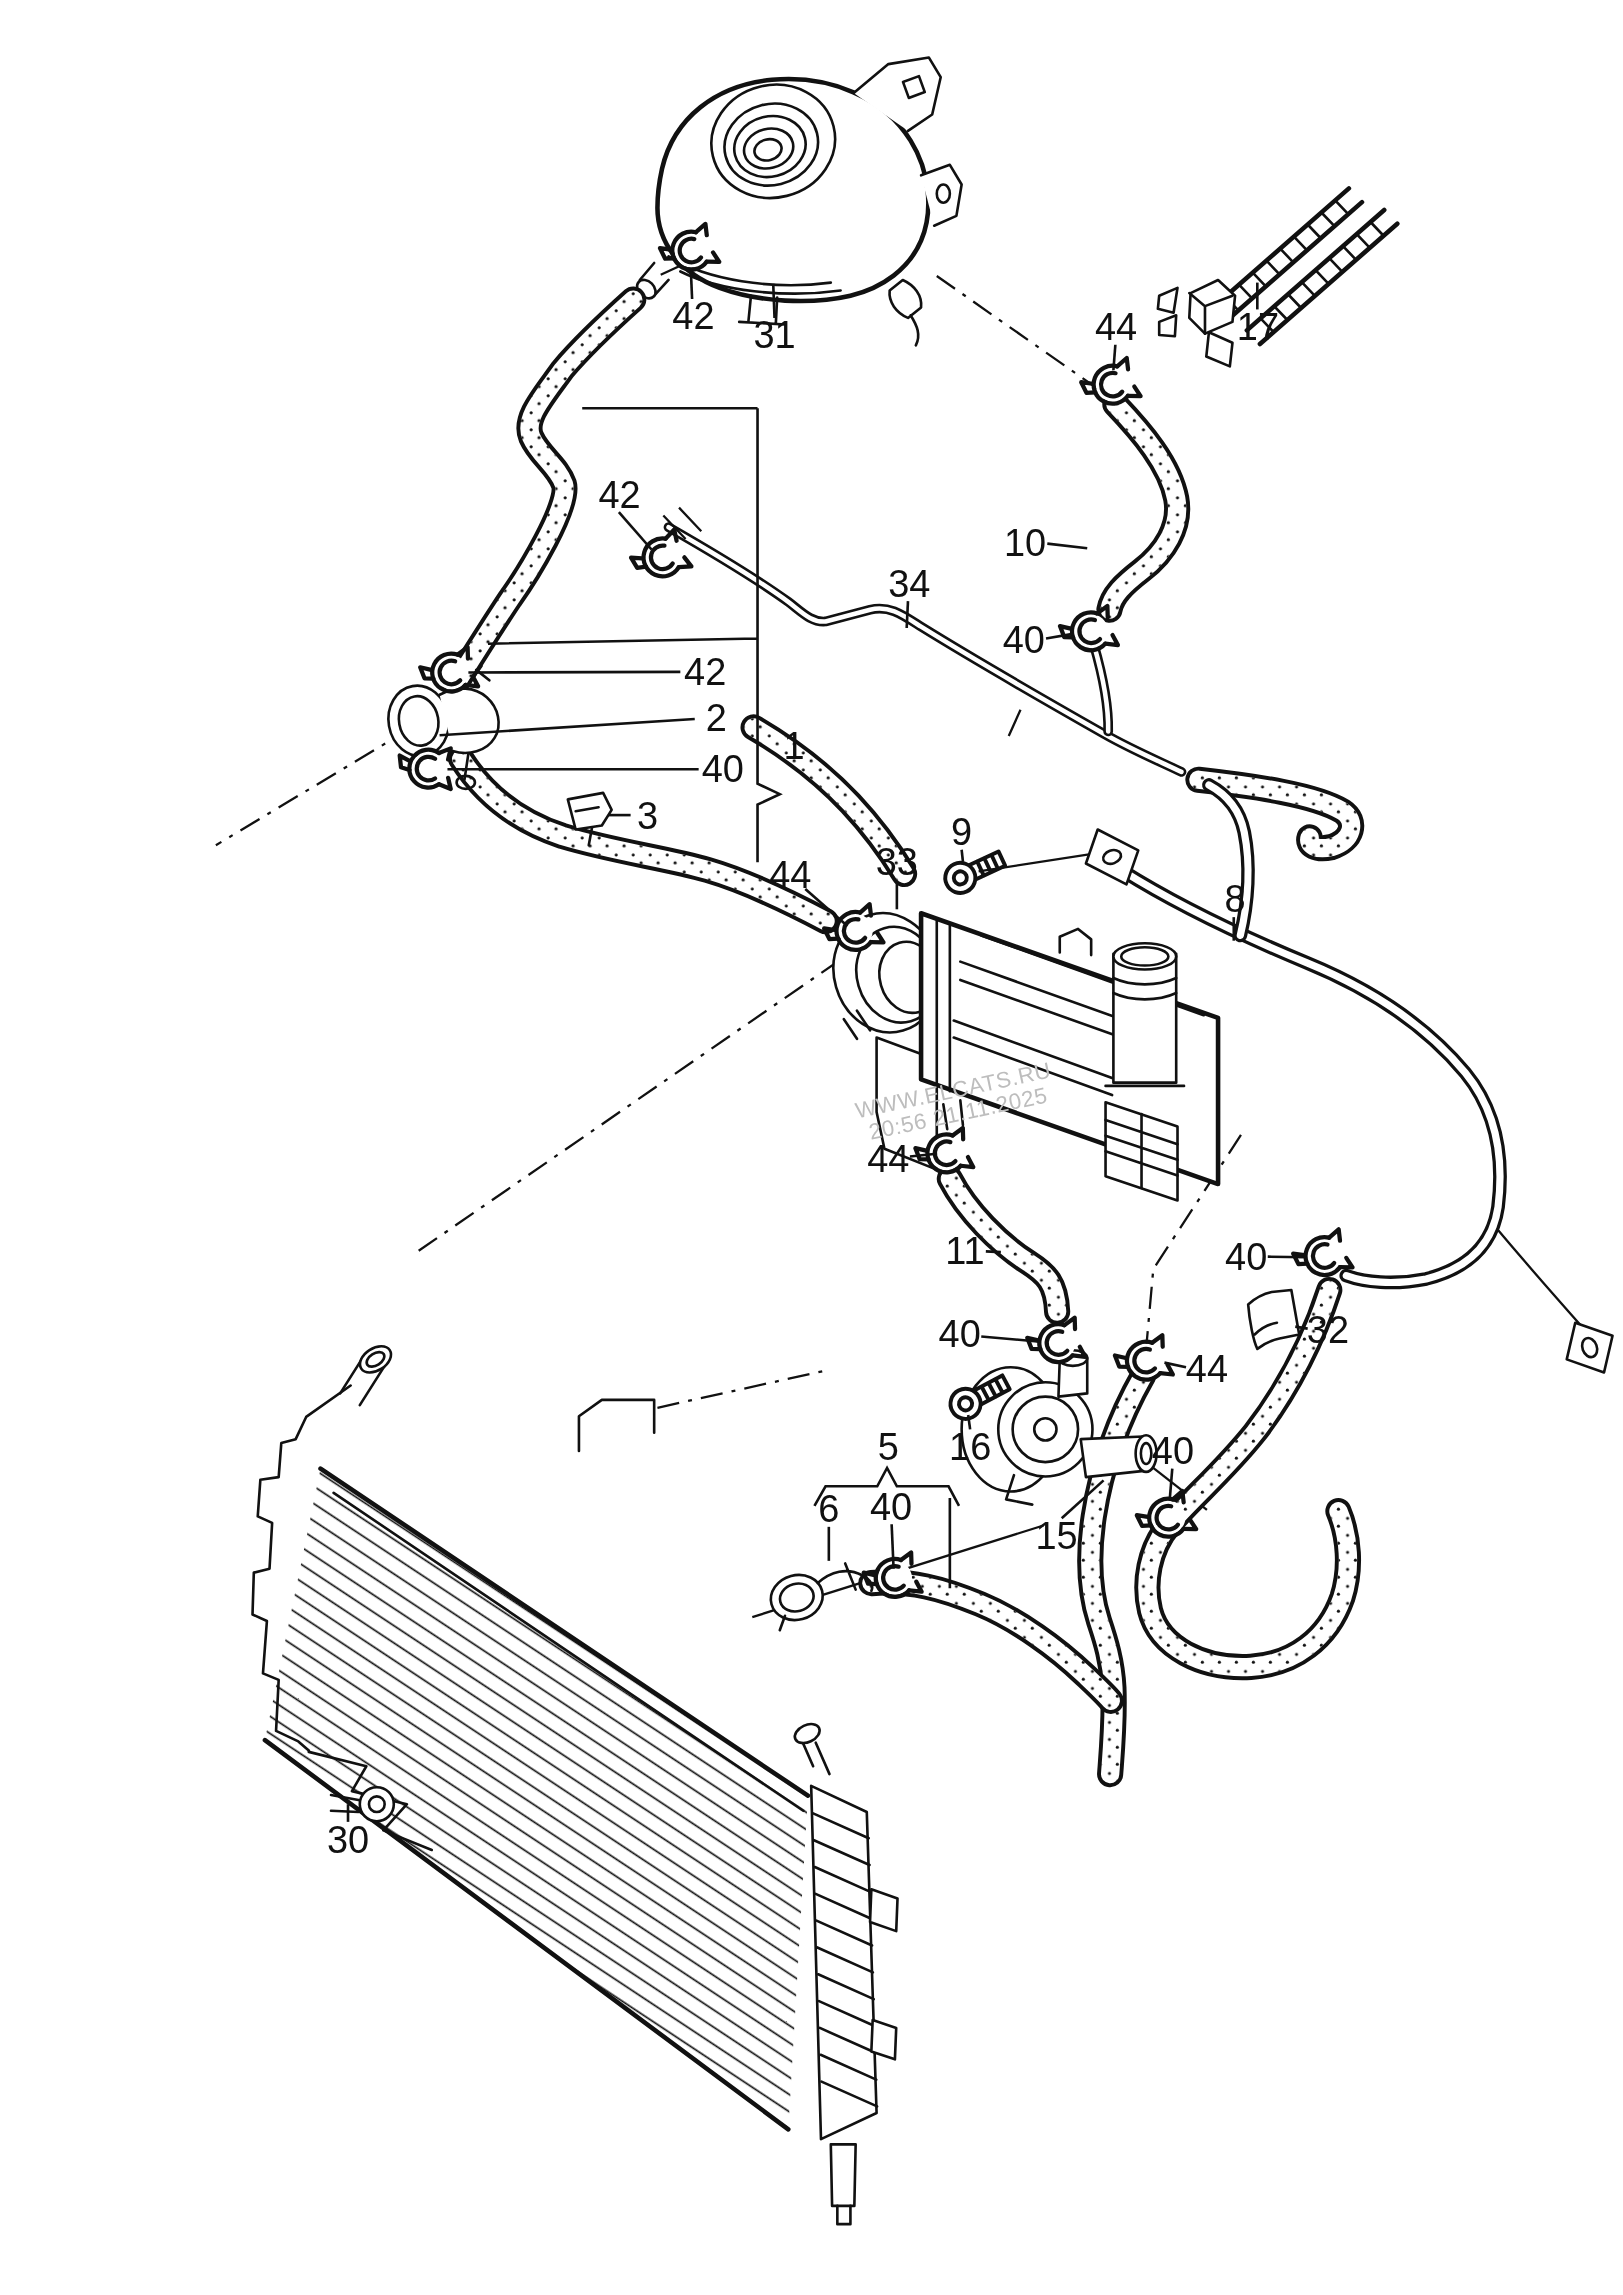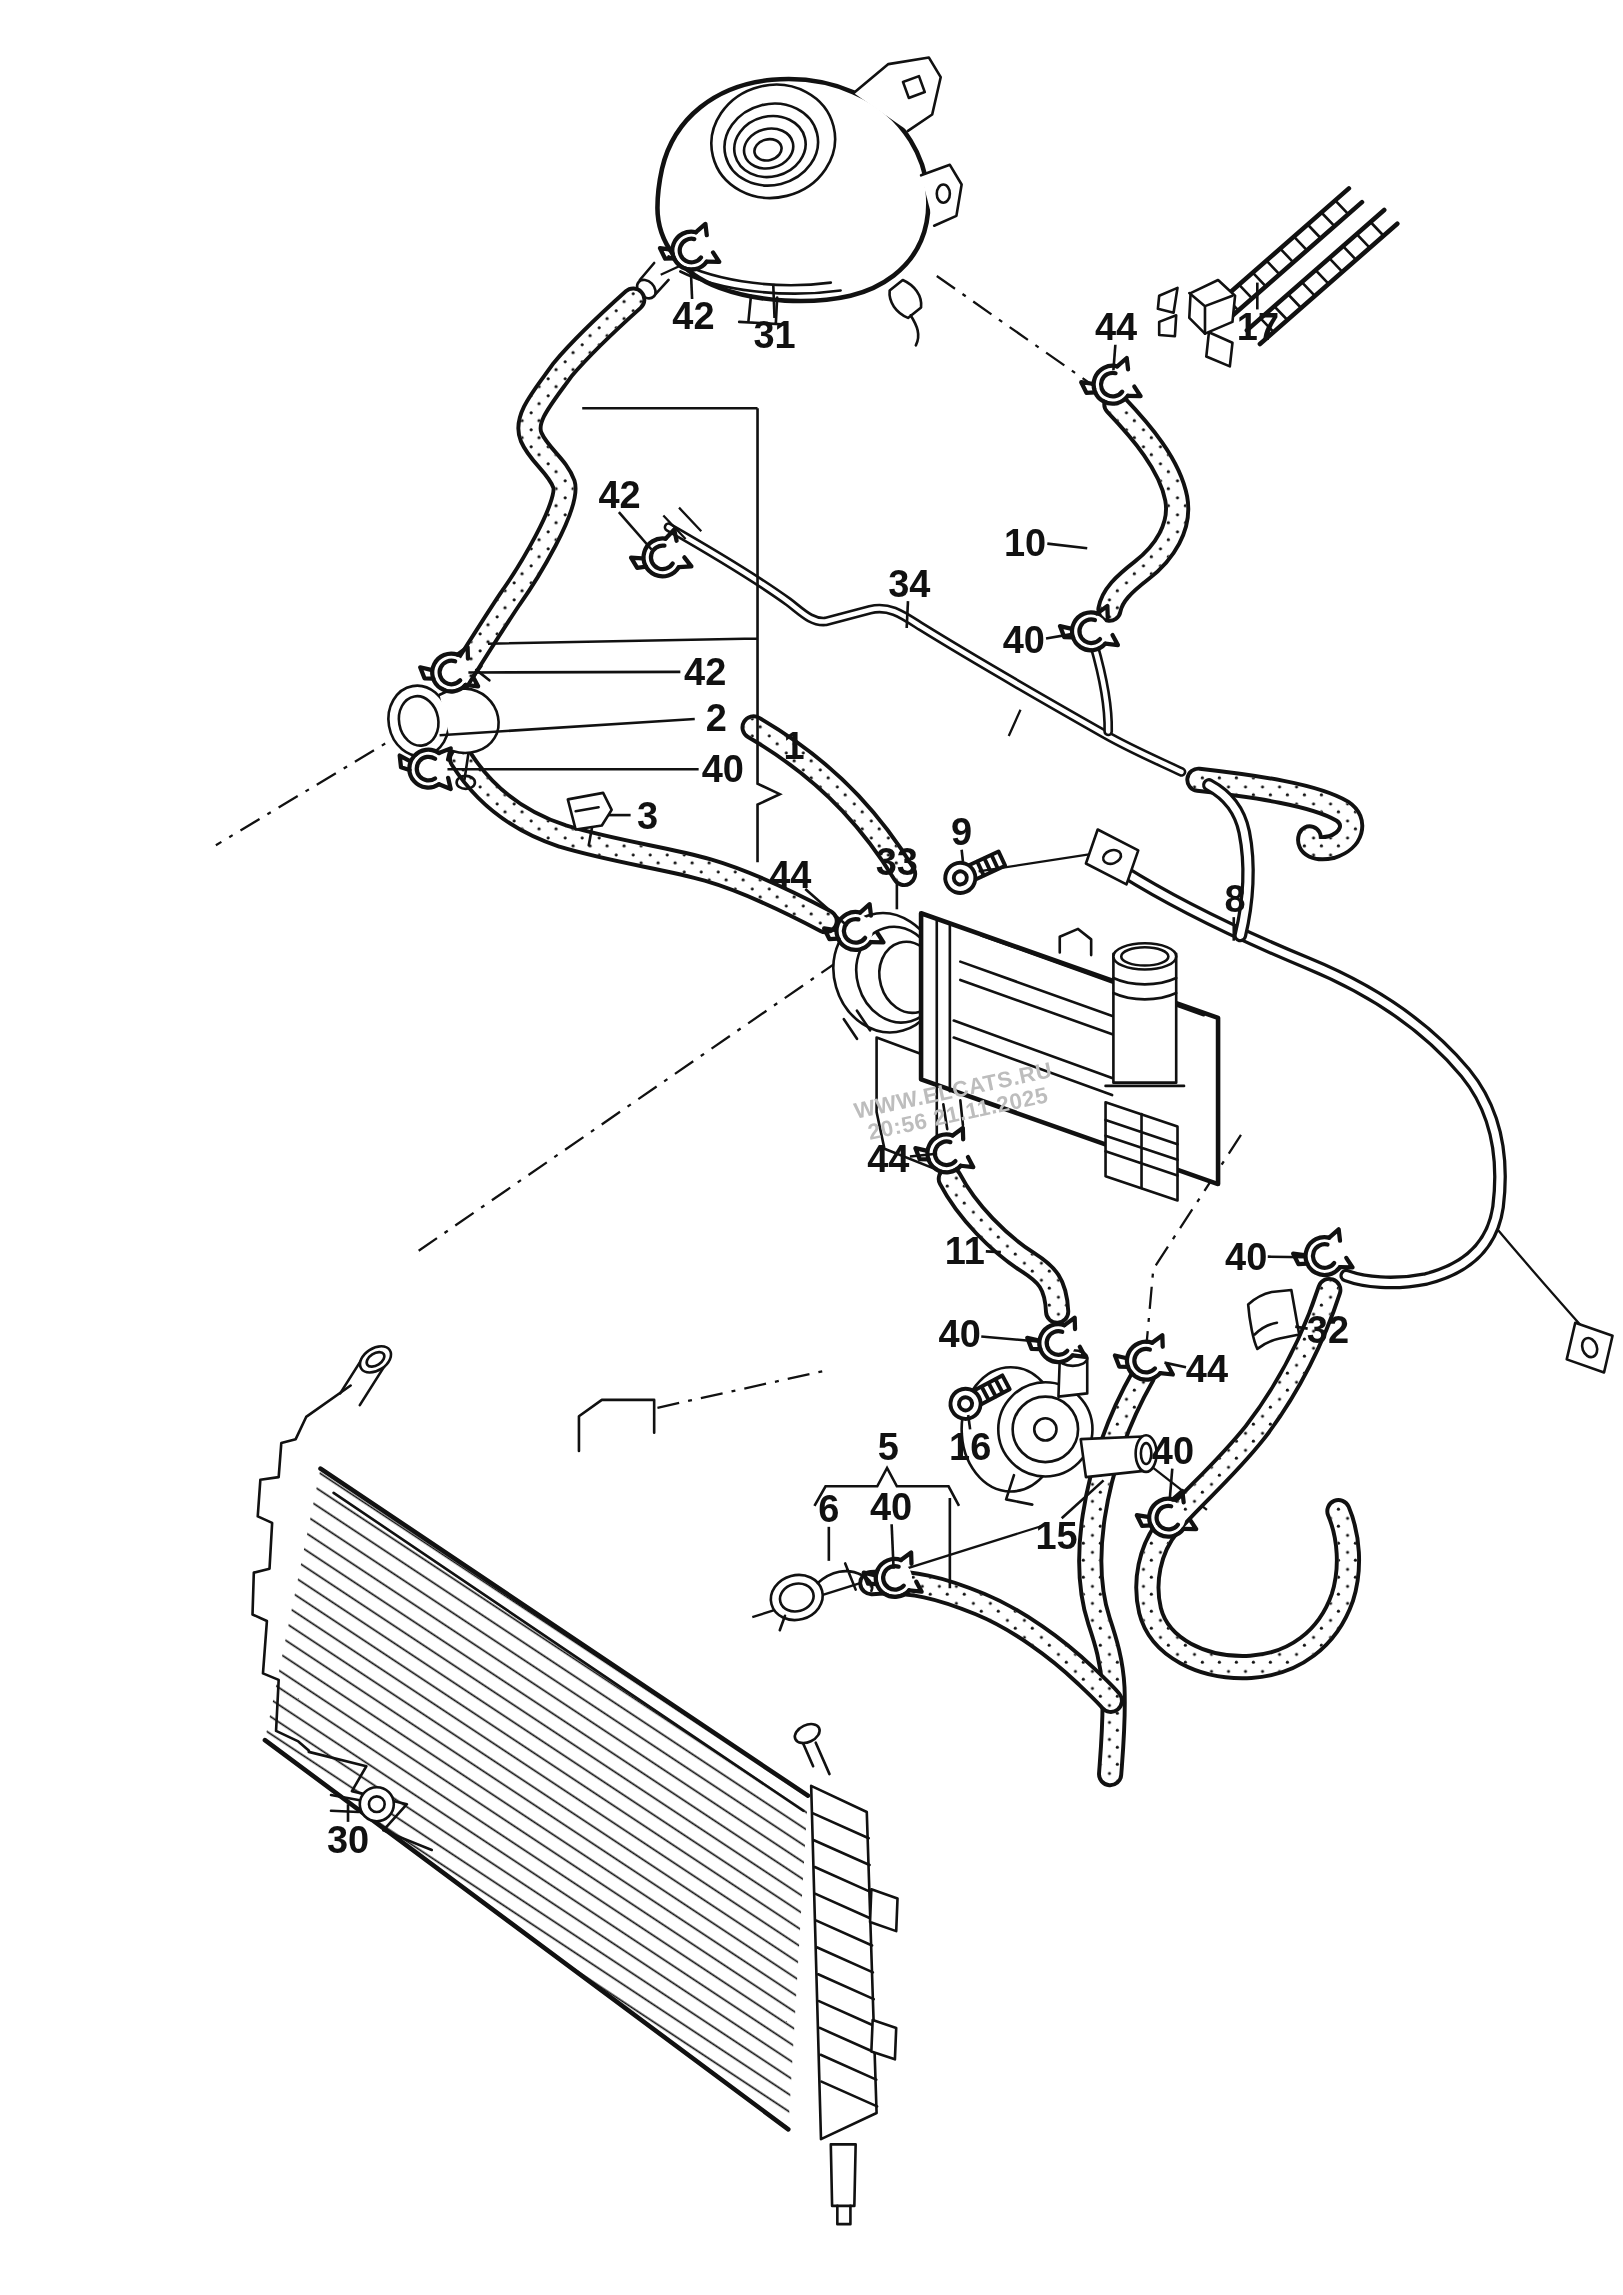--- a/index.html
+++ b/index.html
@@ -1,16 +1,16 @@
 <!DOCTYPE html>
 <html style="font-size:10.5px"><head>
 <meta charset="utf-8">
 <style>
   html,body{margin:0;padding:0;background:#ffffff;}
-  .stage{width:100%;max-width:1623px;margin:0 auto;background:#7dd3fc;font-weight:bold;}
+  .stage{width:100%;max-width:1623px;margin:0 auto;background:#7dd3fc;}
   svg{display:block;width:100%;height:auto;background:#fff;}
 
   .ln   {fill:none;stroke:#111;stroke-width:4;stroke-linecap:round;stroke-linejoin:round;}
   .ln2  {fill:none;stroke:#111;stroke-width:7;stroke-linecap:round;stroke-linejoin:round;}
   .fillw{fill:#fff;}
   .hose       {fill:none;stroke:#111;stroke-width:40;stroke-linecap:round;stroke-linejoin:round;}
   .hose-inner {fill:none;stroke:#fff;stroke-width:28;stroke-linecap:round;stroke-linejoin:round;}
   .hose-dots  {fill:none;stroke:url(#dots);stroke-width:28;stroke-linecap:round;stroke-linejoin:round;}
   .pipe       {fill:none;stroke:#111;stroke-width:15;stroke-linecap:round;stroke-linejoin:round;}
   .pipe-inner {fill:none;stroke:#fff;stroke-width:7;stroke-linecap:round;stroke-linejoin:round;}

